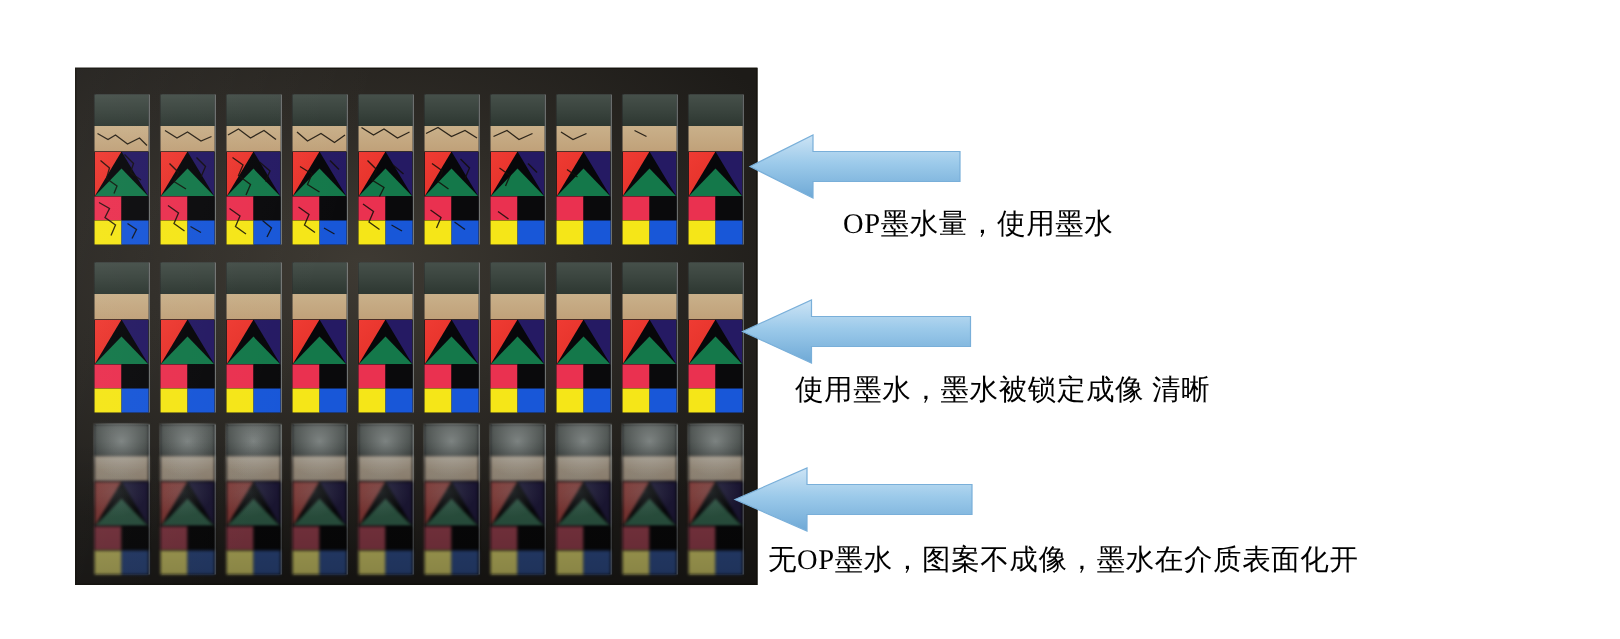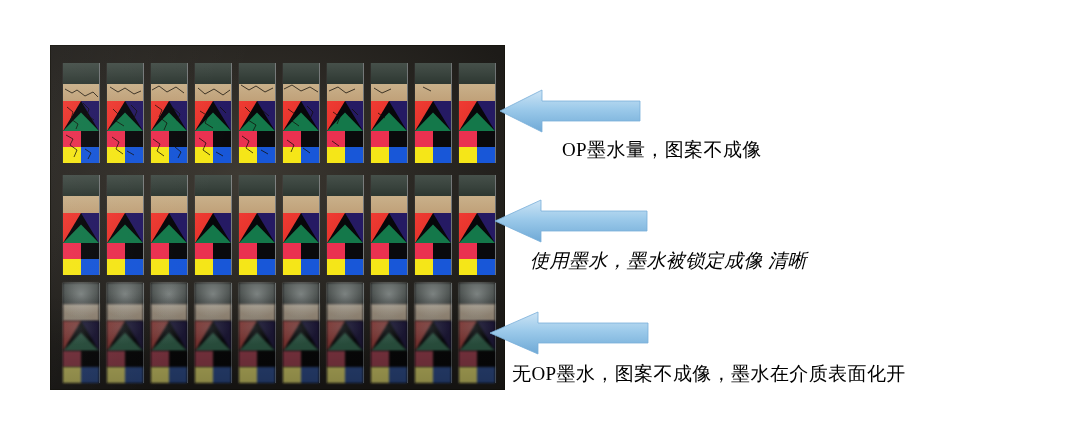--- a/index.html
+++ b/index.html
@@ -732,17 +732,17 @@
       <linearGradient id="agrad3" x1="0" y1="0" x2="0" y2="1">
         <stop offset="0%" stop-color="#cde4f5"></stop>
         <stop offset="45%" stop-color="#9ccaea"></stop>
         <stop offset="100%" stop-color="#6fa9d6"></stop>
       </linearGradient>
     </defs>
     <polygon points="0,21 48,0 48,11 158,11 158,31 48,31 48,42" fill="url(#agrad3)" stroke="#79afd9" stroke-width="0.8"></polygon>
   </svg>
 </div>
 
-<div class="caption" style="left:562px; top:139px;">OP墨水量，图案不成像</div>
-
-<div class="caption" style="left:530px; top:250px;font-style:italic;">使用墨水，墨水被锁定成像 清晰</div>
+<div class="caption" style="left:562px; top:139px;">OP墨水量，使用墨水</div>
+
+<div class="caption" style="left:530px; top:250px;">使用墨水，墨水被锁定成像 清晰</div>
 
 <div class="caption" style="left:512px; top:363px;">无OP墨水，图案不成像，墨水在介质表面化开</div>
 
 </body></html>

